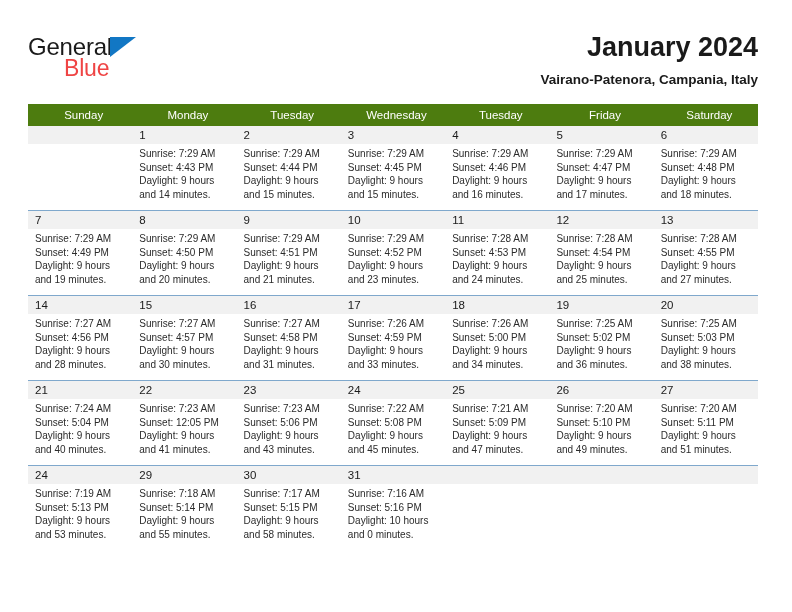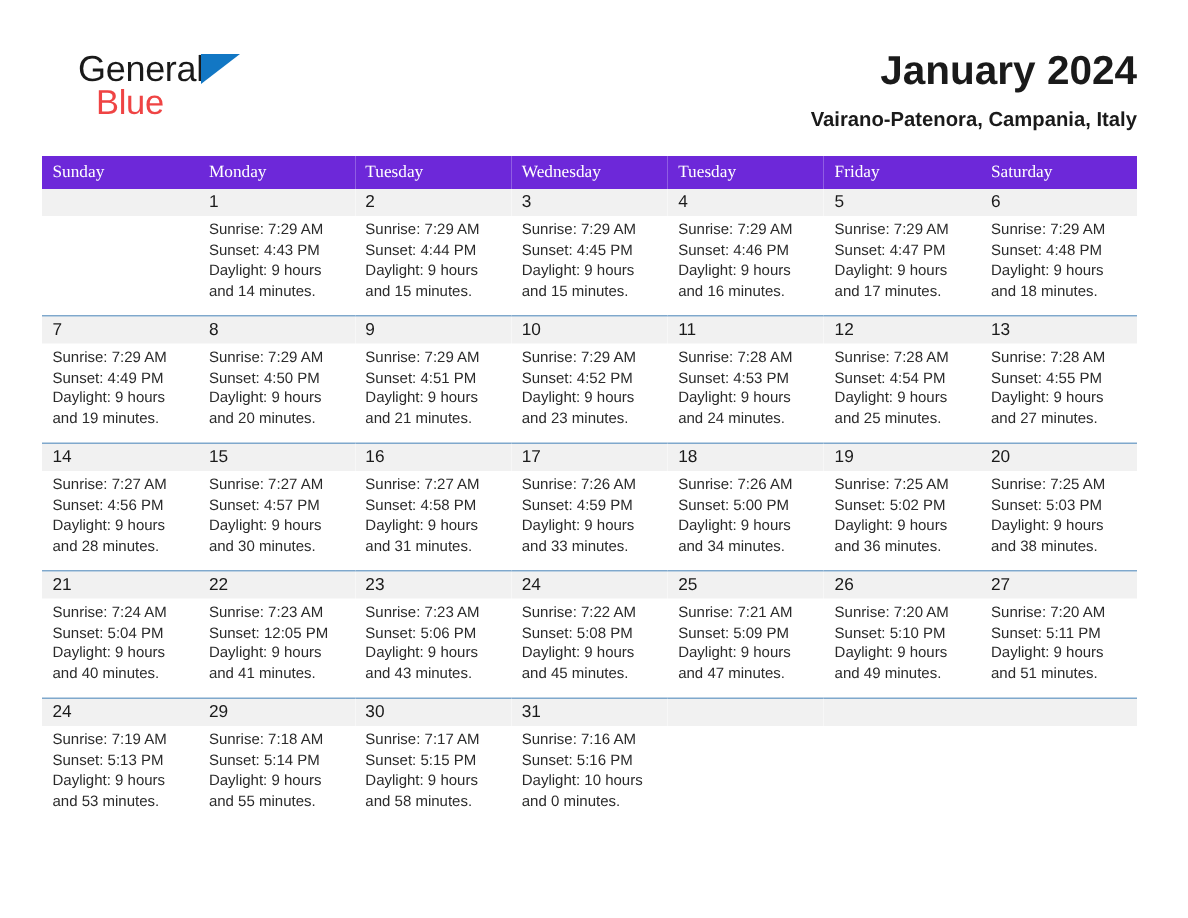--- a/index.html
+++ b/index.html
@@ -36,21 +36,20 @@
     left: 0;
     top: 4px;
     width: 130px;
     height: 52px;
   }
   .brand-row1 {
     position: relative;
     height: 26px;
     line-height: 26px;
     white-space: nowrap;
-    margin-left: 24px;
   }
   .brand-general {
     font-size: 24px;
     color: #1a1a1a;
     letter-spacing: -0.2px;
     font-family: "Liberation Sans", sans-serif;
   }
   .brand-tri {
     display: inline-block;
     vertical-align: -2px;
@@ -99,29 +98,28 @@
   .calendar {
     position: absolute;
     left: 28px;
     top: 104px;
     width: 730px;
     border-collapse: collapse;
     table-layout: fixed;
   }
 
   .calendar th {
-    background: #6d28d9;
+    background: #4d7c0f;
     color: #ffffff;
     font-size: 11.5px;
     font-weight: normal;
-    text-align: left;
+    text-align: center;
     padding: 5px 0 5px 7px;
     height: 12px;
     border: none;
-    font-family: Liberation Serif, serif;
   }
 
   .calendar td {
     vertical-align: top;
     padding: 0;
     border: none;
     width: 104.28px;
   }
 
   .week-row > td {

